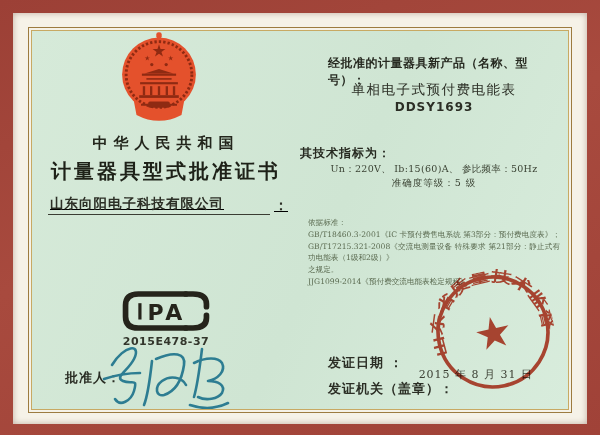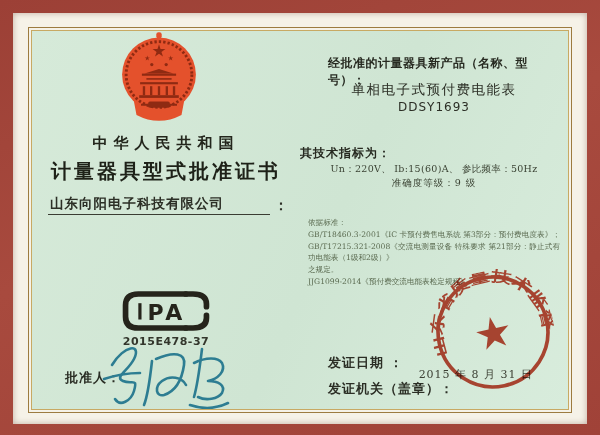--- a/index.html
+++ b/index.html
@@ -36,21 +36,21 @@
   .emblem { left:82px; top:1px; width:90px; height:94px; }
   .country {
     left:0; top:103px; width:100%; text-align:center;
     font-size:15px; font-weight:bold; letter-spacing:6px; color:#23261c;
   }
   .cert-title {
     left:0; top:127px; width:100%; text-align:center;
     font-size:20px; font-weight:bold; letter-spacing:3px; color:#1e2118;
   }
   .company-row {
-    left:16px; top:164px; width:240px; display:flex; align-items:flex-end;
+    left:16px; top:164px; width:240px; display:flex; align-items:flex-end;text-decoration:underline;
   }
   .company-line {
     flex:1; border-bottom:1.5px solid #3a3d33;
     font-size:13.5px; font-weight:bold; color:#2c2f26; padding:0 2px 1px 2px;
     letter-spacing:1px; white-space:nowrap;
   }
   .company-colon { font-size:14px; font-weight:bold; color:#2c2f26; padding-left:4px; }
   .body-par {
     left:13px; top:191px; width:246px;
     font-size:12px; line-height:1.62; color:#2b2e25;
@@ -72,21 +72,21 @@
     left:28px; top:24px; width:235px;
     font-size:12px; font-weight:bold; color:#272a21; letter-spacing:.5px;
   }
   .product-name {
     left:0; top:50px; width:268px; text-align:center;
     font-size:13.5px; color:#2b2e25; letter-spacing:1.5px;
   }
   .product-model {
     left:0; top:69px; width:268px; text-align:center;
     font-family:"DejaVu Sans","Liberation Sans",sans-serif;
-    font-size:12px; font-weight:normal; color:#2b2e25; letter-spacing:1px;
+    font-size:12px; font-weight:bold; color:#2b2e25; letter-spacing:1px;
   }
   .spec-heading {
     left:0; top:114px; width:268px; text-align:left;
     font-size:12px; font-weight:bold; color:#272a21; letter-spacing:1px;
   }
   .spec-1 { left:0; top:132px; width:268px; text-align:center;
     font-size:9.5px; color:#3a4233; letter-spacing:.3px; }
   .spec-2 { left:0; top:146px; width:268px; text-align:center;
     font-size:9.5px; color:#3a4233; letter-spacing:1px; }
   .standards {
@@ -186,21 +186,21 @@
   </div>
 
   <div class="half half-right">
 
     <div class="abs product-name">单相电子式预付费电能表</div>
     <div class="abs product-heading">经批准的计量器具新产品（名称、型号）：</div>
     <div class="abs product-model">DDSY1693</div>
 
     <div class="abs spec-heading">其技术指标为：</div>
     <div class="abs spec-1">Un：220V、 Ib:15(60)A、 参比频率：50Hz</div>
-    <div class="abs spec-2">准确度等级：9 级</div>
+    <div class="abs spec-2">准确度等级：5 级</div>
 
     <div class="abs standards">
       <span class="intro">依据标准：</span>
       <span>GB/T18460.3-2001《IC 卡预付费售电系统 第3部分：预付费电度表》；GB/T17215.321-2008《交流电测量设备 特殊要求 第21部分：静止式有功电能表（1级和2级）》</span>
       <span class="suffix">之规定。</span>
     </div>
 
     <div class="abs verification">JJG1099-2014《预付费交流电能表检定规程》</div>
 
     <div class="abs date-row">

